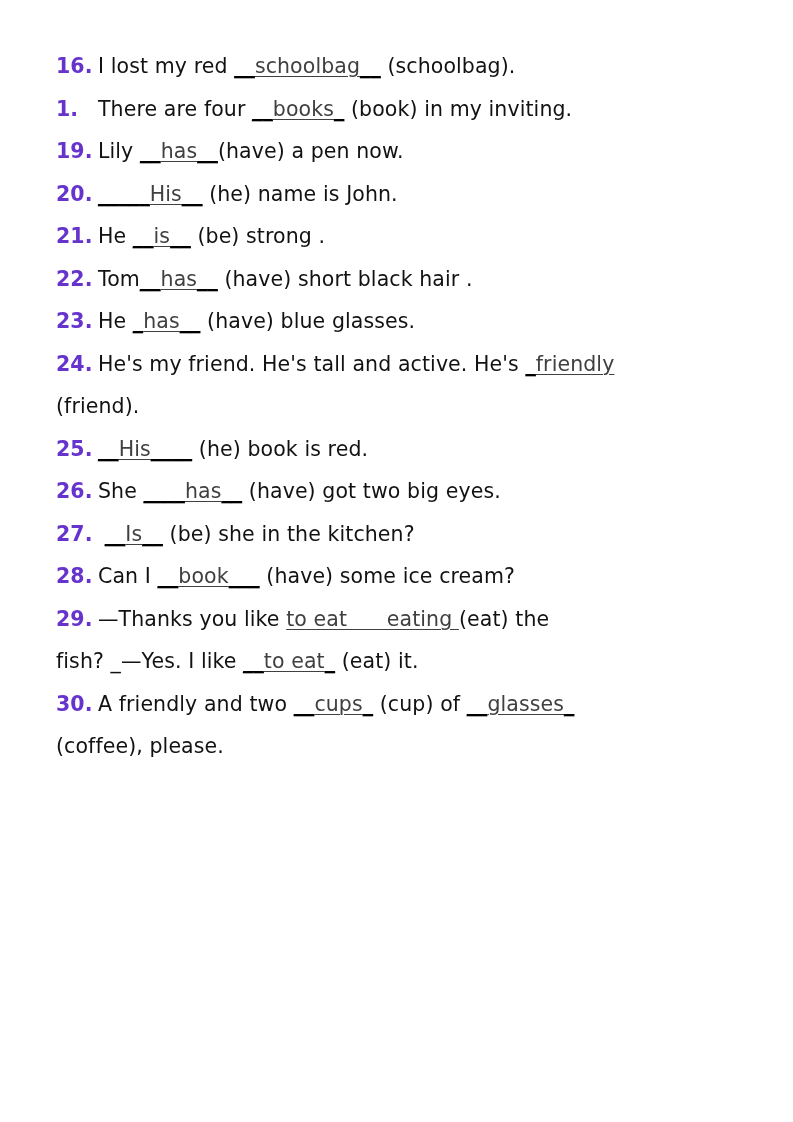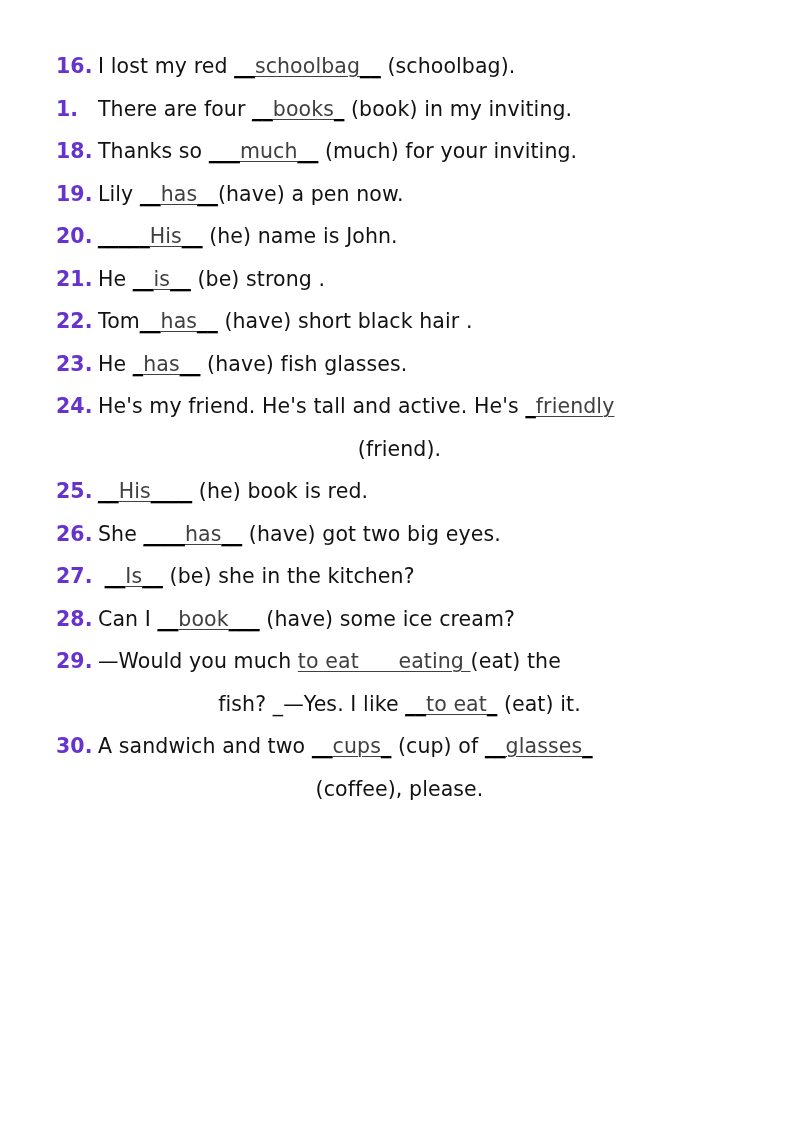--- a/index.html
+++ b/index.html
@@ -45,40 +45,38 @@
   }
   .blank {
     color: #000000;
     text-decoration: underline;
     text-underline-offset: 3px;
     text-decoration-thickness: 1.4px;
     white-space: pre;
   }
   .hang {
     padding-left: 0px;
-    text-align: center;
   }
 </style>
 </head>
 <body>
 
 <div class="sheet">
   <div id="items-container">
       <div class="item"><span class="num">16.</span><span class="txt"><span>I lost my red </span><span class="blank">__</span><span class="ans">schoolbag</span><span class="blank">__</span><span> (schoolbag).</span></span></div>
       <div class="item"><span class="num">1.</span><span class="txt"><span>There are four </span><span class="blank">__</span><span class="ans">books</span><span class="blank">_</span><span> (book) in my inviting.</span></span></div>
-      <div class="item"><span class="num">18.</span><span class="txt"><span>Thanks so </span><span class="blank">___</span><span class="ans">much</span><span class="blank">__</span><span> (much) for your inviting.</span></span></div>
       <div class="item"><span class="num">19.</span><span class="txt"><span>Lily </span><span class="blank">__</span><span class="ans">has</span><span class="blank">__</span><span>(have) a pen now.</span></span></div>
       <div class="item"><span class="num">20.</span><span class="txt"><span class="blank">_____</span><span class="ans">His</span><span class="blank">__</span><span> (he) name is John.</span></span></div>
       <div class="item"><span class="num">21.</span><span class="txt"><span>He </span><span class="blank">__</span><span class="ans">is</span><span class="blank">__</span><span> (be) strong .</span></span></div>
       <div class="item"><span class="num">22.</span><span class="txt"><span>Tom</span><span class="blank">__</span><span class="ans">has</span><span class="blank">__</span><span>  (have) short black hair .</span></span></div>
-      <div class="item"><span class="num">23.</span><span class="txt"><span>He </span><span class="blank">_</span><span class="ans">has</span><span class="blank">__</span><span> (have) fish glasses.</span></span></div>
+      <div class="item"><span class="num">23.</span><span class="txt"><span>He </span><span class="blank">_</span><span class="ans">has</span><span class="blank">__</span><span> (have) blue glasses.</span></span></div>
       <div class="item"><span class="num">24.</span><span class="txt"><span>He's my friend. He's tall and active. He's </span><span class="blank">_</span><span class="ans">friendly</span></span></div>
       <div class="item hang">(friend).</div>
       <div class="item"><span class="num">25.</span><span class="txt"><span class="blank">__</span><span class="ans">His</span><span class="blank">____</span><span> (he) book is red.</span></span></div>
       <div class="item"><span class="num">26.</span><span class="txt"><span>She </span><span class="blank">____</span><span class="ans">has</span><span class="blank">__</span><span> (have) got two big eyes.</span></span></div>
       <div class="item"><span class="num">27.</span><span class="txt"><span> </span><span class="blank">__</span><span class="ans">Is</span><span class="blank">__</span><span> (be) she in the kitchen?</span></span></div>
       <div class="item"><span class="num">28.</span><span class="txt"><span>Can I </span><span class="blank">__</span><span class="ans">book</span><span class="blank">___</span><span> (have) some ice cream?</span></span></div>
-      <div class="item"><span class="num">29.</span><span class="txt"><span>—Would you much </span><span class="ans">to eat      eating </span><span>(eat) the</span></span></div>
+      <div class="item"><span class="num">29.</span><span class="txt"><span>—Thanks you like </span><span class="ans">to eat      eating </span><span>(eat) the</span></span></div>
       <div class="item hang"><span>fish?  _—Yes. I like </span><span class="blank">__</span><span class="ans">to eat</span><span class="blank">_</span><span> (eat) it.</span></div>
-      <div class="item"><span class="num">30.</span><span class="txt"><span>A sandwich and two </span><span class="blank">__</span><span class="ans">cups</span><span class="blank">_</span><span> (cup) of </span><span class="blank">__</span><span class="ans">glasses</span><span class="blank">_</span></span></div>
+      <div class="item"><span class="num">30.</span><span class="txt"><span>A friendly and two </span><span class="blank">__</span><span class="ans">cups</span><span class="blank">_</span><span> (cup) of </span><span class="blank">__</span><span class="ans">glasses</span><span class="blank">_</span></span></div>
       <div class="item hang">(coffee), please.</div>
     </div>
 </div>
 
 </body></html>

